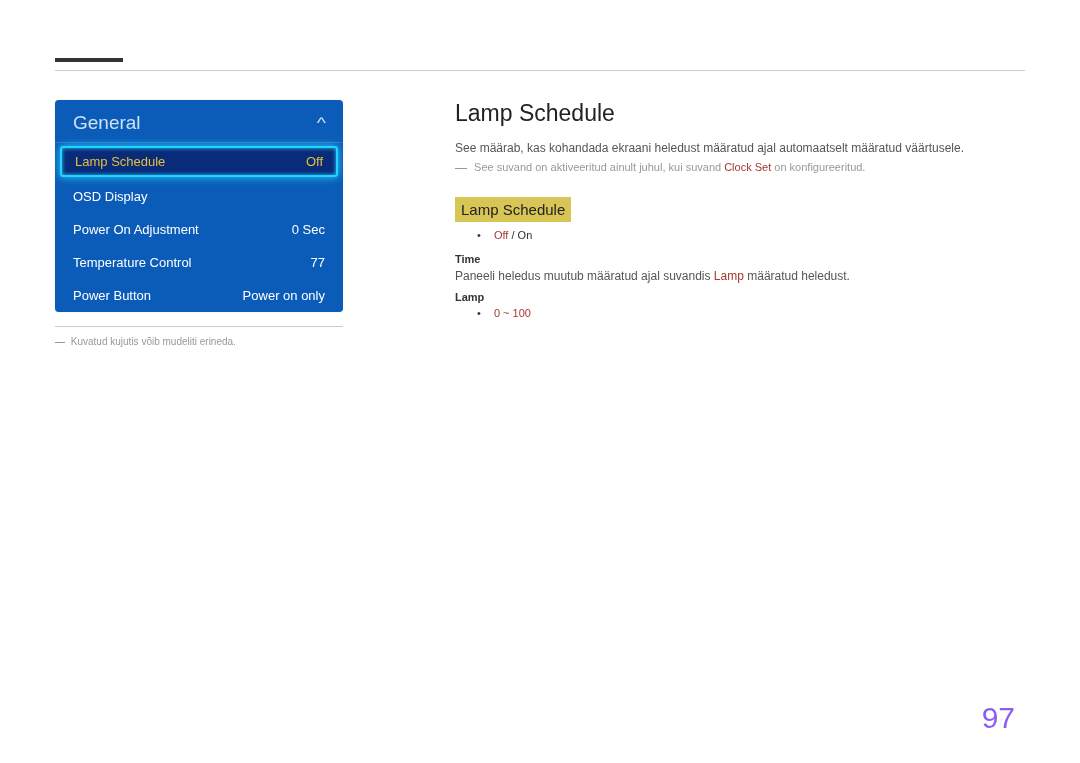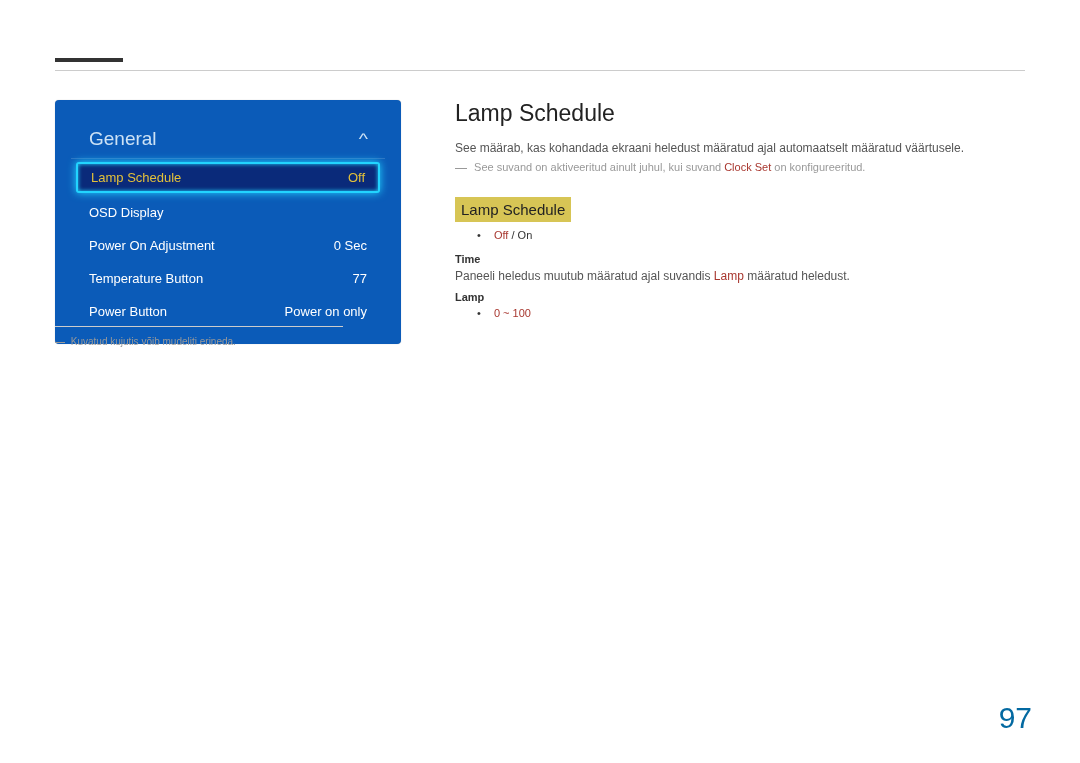--- a/index.html
+++ b/index.html
@@ -24,24 +24,24 @@
     top: 70px;
     left: 55px;
     right: 55px;
     height: 1px;
     background: #cccccc;
   }
   .panel {
     position: absolute;
     top: 100px;
     left: 55px;
-    width: 346px;
+    width: 288px;
     background: #0b5bb8;
     border-radius: 4px;
-    padding: 16px;
+    padding: 0;
     overflow: hidden;
     box-shadow: 0 0 1px rgba(0,0,0,0.3);
   }
   .panel-header {
     padding: 12px 18px 8px 18px;
     color: #cde2f5;
     font-size: 19px;
     border-bottom: 1px solid rgba(255,255,255,0.15);
     display: flex;
     justify-content: space-between;
@@ -145,23 +145,23 @@
   h3 {
     font-size: 11px;
     font-weight: bold;
     color: #333333;
     margin-top: 8px;
     margin-bottom: 4px;
   }
   .page-number {
     position: absolute;
     bottom: 28px;
-    right: 48px;
+    right: 65px;
     font-size: 30px;
-    color: #0369a1;
+    color: #8b5cf6;
     margin-left: 24px;
   }
 </style>
 </head>
 <body>
 
 <div class="top-marker"></div>
 <div class="top-rule"></div>
 
 <div class="panel">
@@ -175,21 +175,21 @@
   </div>
   <div class="panel-item">
     <span>OSD Display</span>
     <span class="value"></span>
   </div>
   <div class="panel-item">
     <span>Power On Adjustment</span>
     <span class="value">0 Sec</span>
   </div>
   <div class="panel-item">
-    <span>Temperature Button</span>
+    <span>Temperature Control</span>
     <span class="value">77</span>
   </div>
   <div class="panel-item">
     <span>Power Button</span>
     <span class="value">Power on only</span>
   </div>
 </div>
 
 <div class="panel-note-rule"></div>
 <div class="panel-note">

